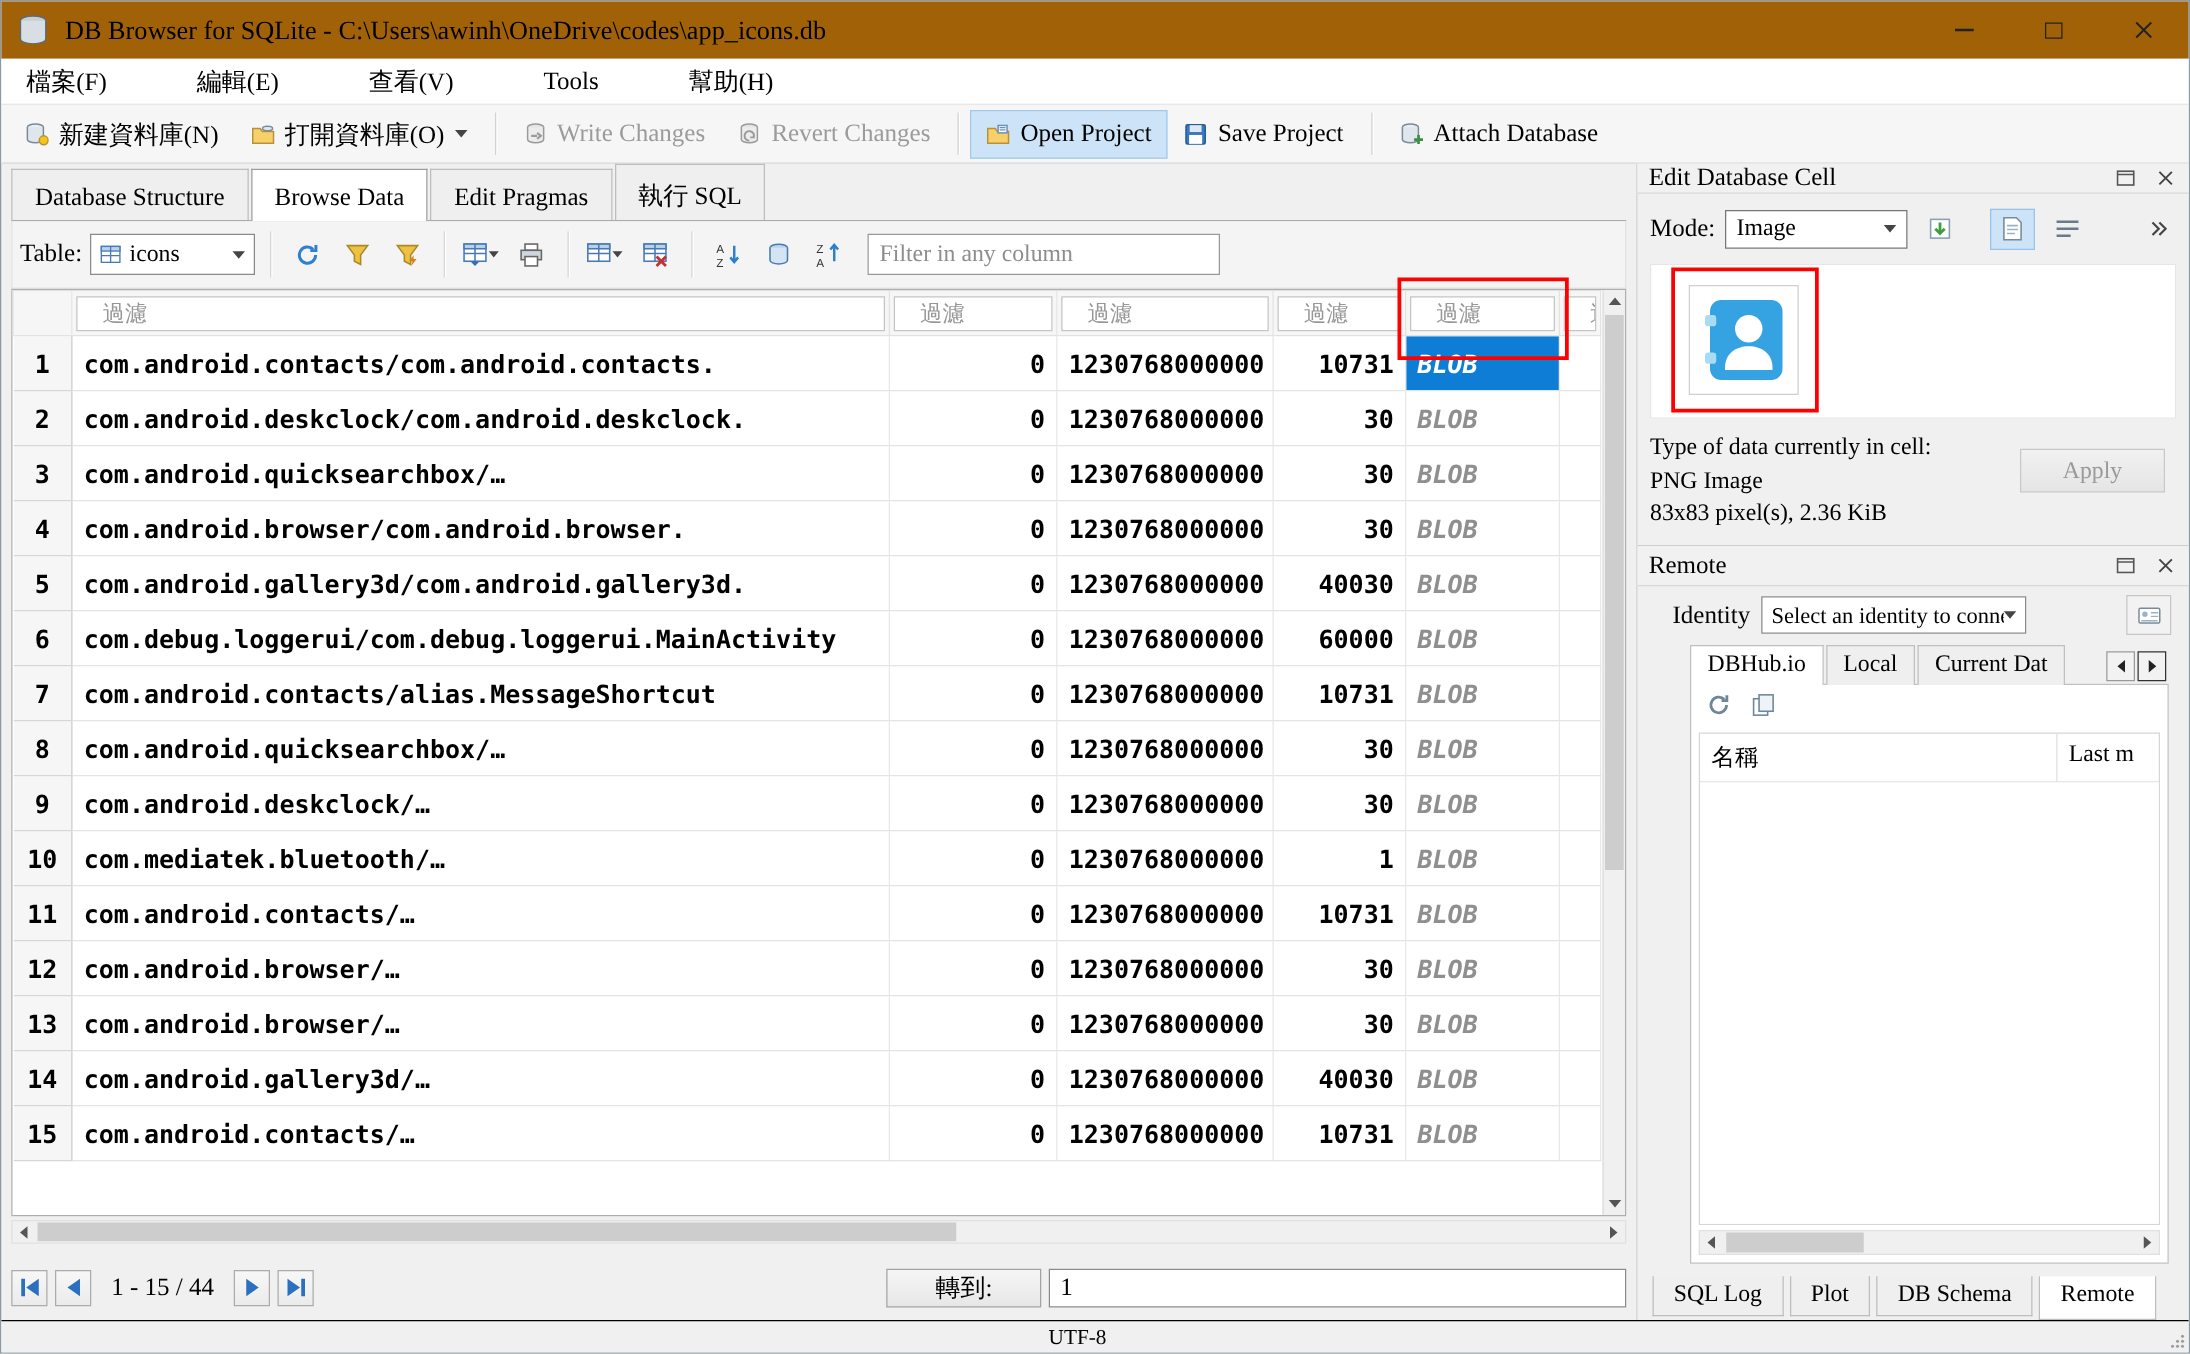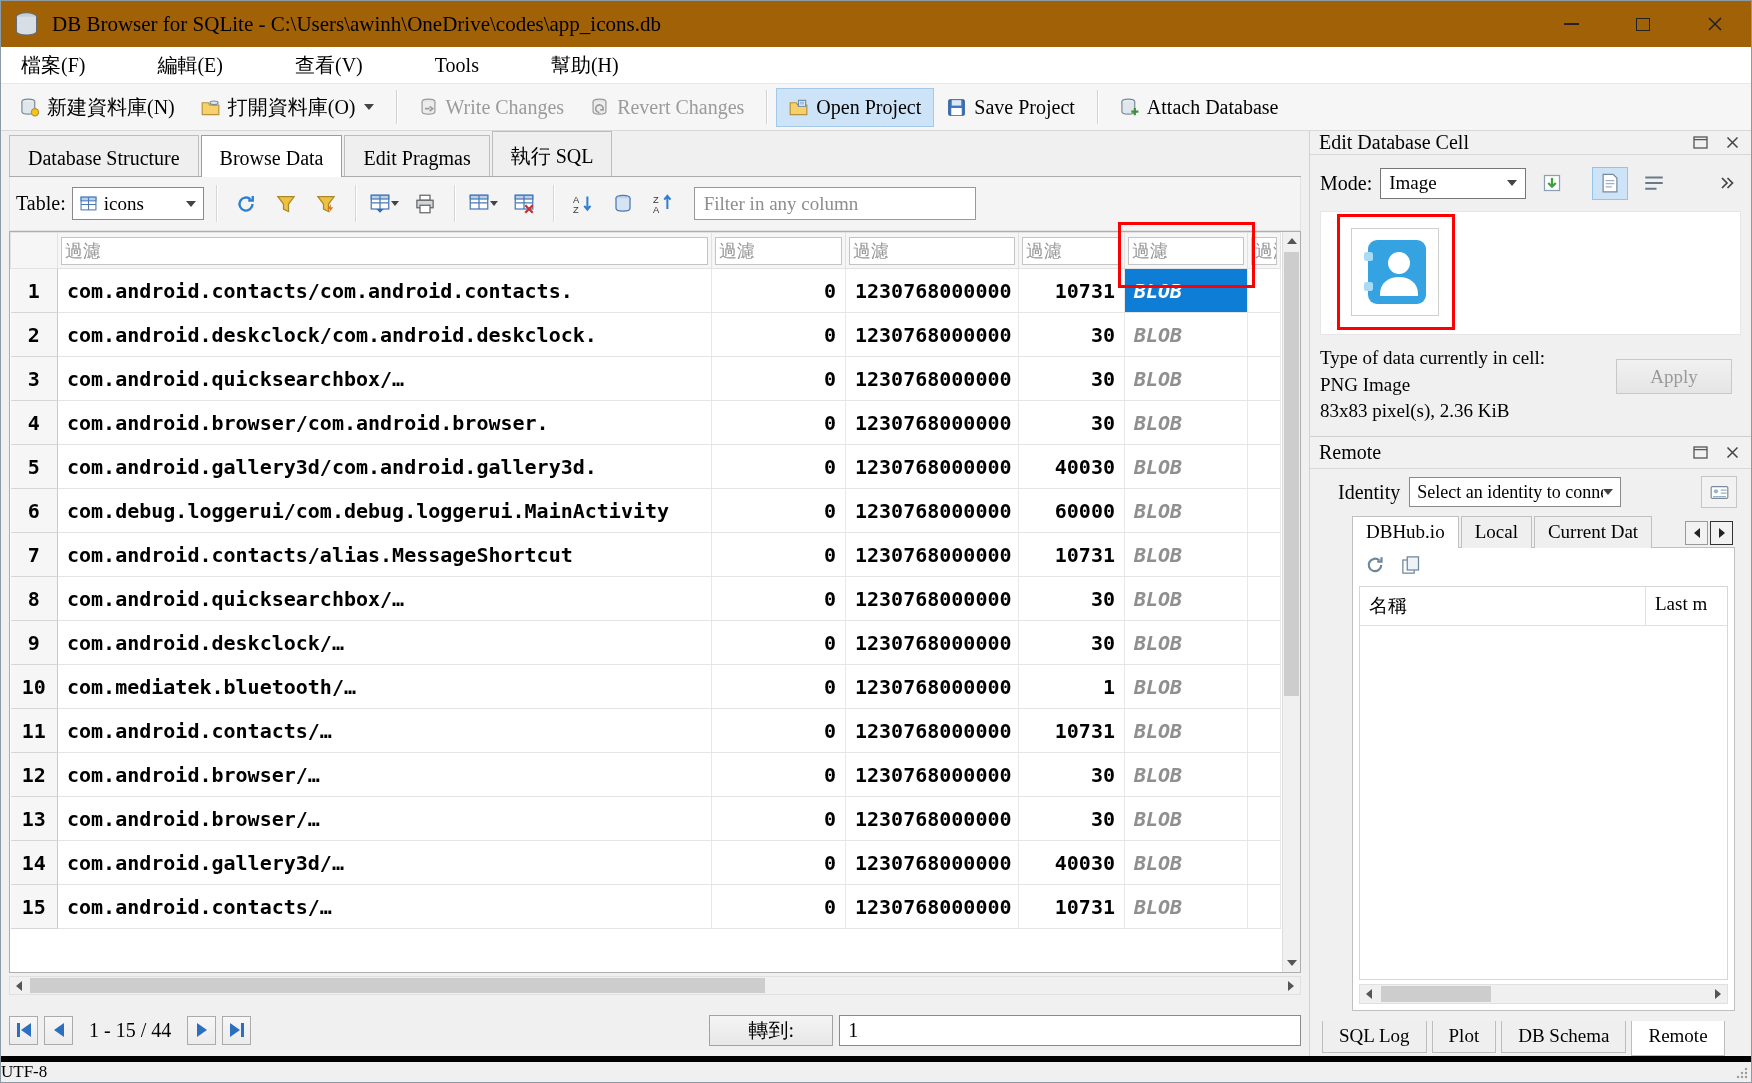--- a/index.html
+++ b/index.html
@@ -66,21 +66,21 @@
   table.grid { width:100%; table-layout:fixed; border-collapse:collapse;
                font-family:"DejaVu Sans Mono","Liberation Mono",monospace; }
   .grid th, .grid td { overflow:hidden; white-space:nowrap; }
   .hdr-row th { height:44px; font-size:20px; font-weight:bold; background:linear-gradient(#ffffff,#f1f1f1);
                 border:1px solid #cfcfcf; border-top:none; text-align:center; }
   .hdr-row th.corner { background:#f3f3f3; }
   .hdr-row th.partial { text-align:left; padding-left:6px; }
   .filter-row th { height:36px; background:#f6f6f6; border:1px solid #e2e2e2; padding:3px; }
   .fbox { display:block; height:28px; line-height:27px; border:1px solid #c4c4c4; background:#fff;
           color:#979797; font-family:"Liberation Serif","DejaVu Serif",serif; font-size:18px;
-          text-align:left; padding-left:3px; font-weight:normal; overflow:hidden; }
+          text-align:left; padding-left:20px; font-weight:normal; overflow:hidden; }
   .grid td { height:44px; font-size:20px; font-weight:bold; border-right:1px solid #e8e8e8;
              border-bottom:1px solid #e4e4e4; padding:0 9px; }
   td.rownum { background:#f6f6f6; border-right:1px solid #c9c9c9; border-bottom:1px solid #d6d6d6;
               text-align:center; padding:0 4px; }
   td.name { text-align:left; }
   td.num { text-align:right; }
   td.blob { font-style:italic; color:#8f8f8f; }
   td.blob.selected { background:var(--selection,#0d7dd6); color:#fff; }
 
   
@@ -160,22 +160,22 @@
   .rt-body { flex:1; background:#fff; }
   .remote-hscroll { flex:0 0 20px; margin:4px 6px 6px; background:#f0f0f0; border:1px solid #e0e0e0; position:relative; }
   .remote-hscroll .thumb { position:absolute; top:1px; bottom:1px; left:21px; width:30%; background:#cdcdcd; }
 
   .dock-tabs { flex:0 0 34px; display:flex; align-items:flex-start; padding-left:12px; gap:5px; }
   .dock-tab { padding:4px 16px 5px; font-size:19px; background:#efefef; border:1px solid #bdbdbd;
               border-top:none; white-space:nowrap; }
   .dock-tab.active { background:#fff; padding-bottom:8px; }
 
   
-  .statusbar { flex:0 0 26px; background:#f0f0f0; border-top:6px solid #000000; display:flex;
-               align-items:center; justify-content:flex-start; padding-right:28px; font-size:17px; position:relative; }
+  .statusbar { flex:0 0 26px; background:#f0f0f0; border-top:1px solid #000000; display:flex;
+               align-items:center; justify-content:center; padding-right:28px; font-size:17px; position:relative; }
   .grip { position:absolute; right:3px; bottom:3px; width:13px; height:13px; }
 
   
   .annotation { position:absolute; border:3px solid var(--annotation,#f00); pointer-events:none; z-index:40; }
   .annotation-icon-column { left:1108px; top:-10px; width:137px; height:66px; }
   .annotation-preview { left:16px; top:2px; width:118px; height:116px; }
 </style>
 </head>
 <body>
 

